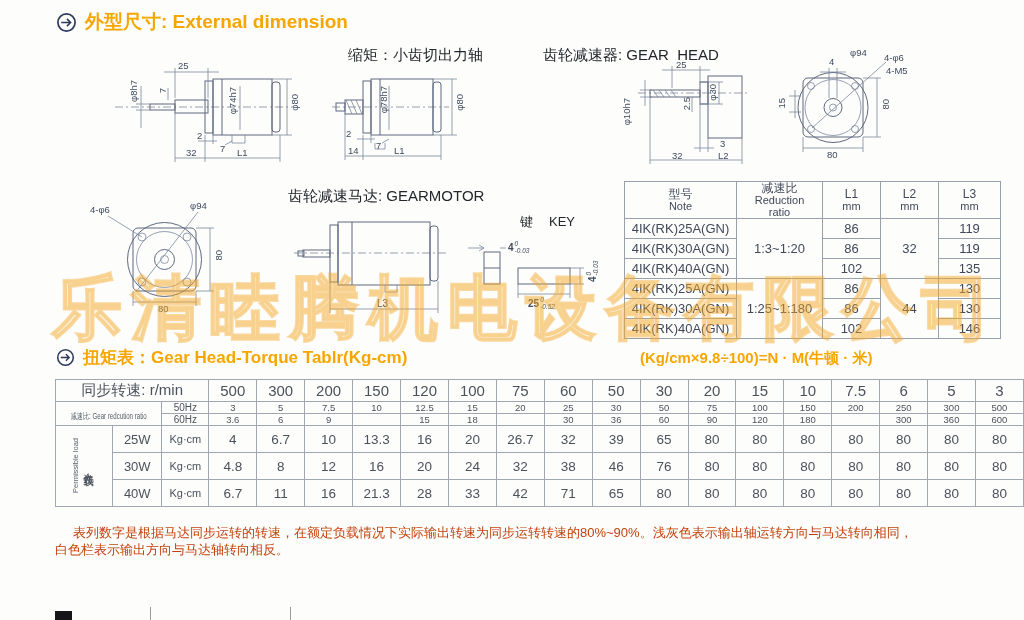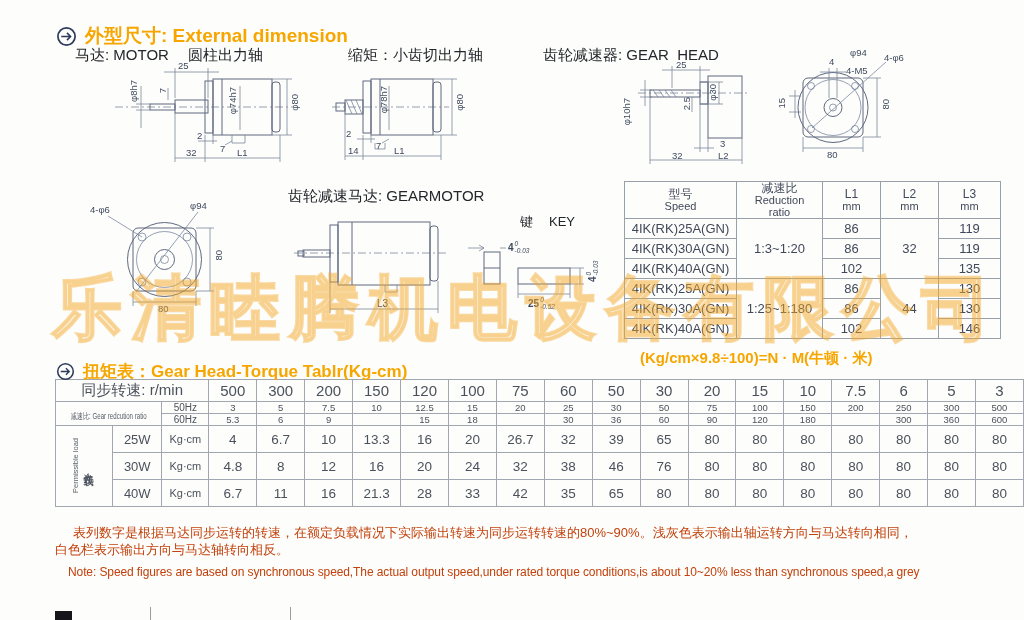--- a/index.html
+++ b/index.html
@@ -1,19 +1,19 @@
 <!DOCTYPE html>
 <html><head>
 <meta charset="utf-8">
 <style>
   html,body{margin:0;padding:0;background:#e9e9e7;}
   .page{position:relative;width:1024px;height:620px;background:#fdfdfb;overflow:hidden;
         font-family:"Liberation Sans","DejaVu Sans",sans-serif;color:#3a4048;}
   
-  .sec-head{position:absolute;display:flex;align-items:center;gap:8px;z-index:4;margin-top:14px;}
+  .sec-head{position:absolute;display:flex;align-items:center;gap:8px;z-index:4;}
   .sec-title{font-size:19px;font-weight:bold;color:#f7a600;white-space:nowrap;}
   .sec-title.small{font-size:17px;}
   .formula{position:absolute;font-size:15px;font-weight:bold;color:#f7a600;white-space:nowrap;z-index:4;}
   .icon-circ{width:21px;height:21px;flex:0 0 21px;}
   
   .draw-label{position:absolute;font-size:15px;color:#23262b;white-space:nowrap;z-index:3;}
   .dim{position:absolute;font-size:9.5px;color:#3e4a5e;white-space:nowrap;z-index:3;line-height:10px;}
   .vdim{writing-mode:vertical-rl;transform:rotate(180deg);}
   .rot90{transform:rotate(-90deg);transform-origin:left top;}
   .linework{position:absolute;left:0;top:0;z-index:1;}
@@ -67,21 +67,20 @@
 <div class="page">
 
   <div class="sec-head" style="left:56px;top:9px;">
     <svg class="icon-circ" viewBox="0 0 22 22">
       <circle cx="11" cy="11" r="9" fill="none" stroke="#2e3a5c" stroke-width="1.8"></circle>
       <path d="M5.5 11h9.5M11.5 7.2l3.8 3.8-3.8 3.8" fill="none" stroke="#2e3a5c" stroke-width="1.6"></path>
     </svg>
     <span class="sec-title">外型尺寸: External dimension</span>
   </div>
 
-  <span class="draw-label" style="left:75px;top:46px;">马达: MOTOR　 圆柱出力轴</span>
   <span class="draw-label" style="left:348px;top:46px;">缩矩：小齿切出力轴</span>
   <span class="draw-label" style="left:543px;top:46px;">齿轮减速器: GEAR&nbsp;&nbsp;HEAD</span>
   <span class="draw-label" style="left:288px;top:187px;">齿轮减速马达: GEARMOTOR</span>
   <span class="draw-label" style="left:520px;top:213px;font-size:13px;">键</span>
   <span class="draw-label" style="left:549px;top:214px;font-size:13px;">KEY</span>
 
   <svg class="linework" width="1024" height="350" viewBox="0 0 1024 350">
 
     <g>
       <line class="cl" x1="115" y1="107" x2="294" y2="107"></line>
@@ -266,21 +265,21 @@
   <span class="dim vdim" style="left:708px;top:84px;">φ30</span>
   <span class="dim vdim" style="left:682px;top:97px;">2.5</span>
   <span class="dim vdim" style="left:622px;top:98px;">φ10h7</span>
   <span class="dim" style="left:720px;top:139px;">3</span>
   <span class="dim" style="left:672px;top:151px;">32</span>
   <span class="dim" style="left:718px;top:151px;">L2</span>
 
   <span class="dim" style="left:829px;top:57px;">4</span>
   <span class="dim" style="left:850px;top:48px;">φ94</span>
   <span class="dim" style="left:884px;top:53px;">4-φ6</span>
-  <span class="dim" style="left:846px;top:66px;">4-M5</span>
+  <span class="dim" style="left:886px;top:66px;">4-M5</span>
   <span class="dim vdim" style="left:777px;top:98px;">15</span>
   <span class="dim vdim" style="left:881px;top:99px;">80</span>
   <span class="dim" style="left:827px;top:150px;">80</span>
 
   <span class="dim" style="left:90px;top:205px;">4-φ6</span>
   <span class="dim" style="left:190px;top:201px;">φ94</span>
   <span class="dim vdim" style="left:214px;top:250px;">80</span>
   <span class="dim" style="left:158px;top:304px;">80</span>
 
   <span class="dim" style="left:377px;top:299px;font-size:10px;">L3</span>
@@ -311,21 +310,21 @@
         <col style="width:112px">
         <col style="width:86px">
         <col style="width:58px">
         <col style="width:58px">
         <col style="width:62px">
       </colgroup>
     <tbody>
         <tr class="hrow">
       <td class="hd">
             <div>型号</div>
-            <div class="en">Speed</div>
+            <div class="en">Note</div>
           </td>
       <td class="hd">
             <div>减速比</div>
             <div class="en">Reduction</div>
             <div class="en">ratio</div>
           </td>
       <td class="hd">
             <div>L1</div>
             <div class="en">mm</div>
           </td>
@@ -444,21 +443,21 @@
           <td class="hz-val">75</td>
           <td class="hz-val">100</td>
           <td class="hz-val">150</td>
           <td class="hz-val">200</td>
           <td class="hz-val">250</td>
           <td class="hz-val">300</td>
           <td class="hz-val">500</td>
         </tr>
     <tr class="r-hz">
       <td class="hz-cell">60Hz</td>
-    <td class="hz-val">5.3</td>
+    <td class="hz-val">3.6</td>
           <td class="hz-val">6</td>
           <td class="hz-val">9</td>
           <td class="hz-val"></td>
           <td class="hz-val">15</td>
           <td class="hz-val">18</td>
           <td class="hz-val"></td>
           <td class="hz-val">30</td>
           <td class="hz-val">36</td>
           <td class="hz-val">60</td>
           <td class="hz-val">90</td>
@@ -520,40 +519,39 @@
     <tr class="r-data">
       <td class="w-cell">40W</td>
       <td class="unit-cell">Kg·cm</td>
     <td class="data-val">6.7</td>
           <td class="data-val">11</td>
           <td class="data-val">16</td>
           <td class="data-val">21.3</td>
           <td class="data-val">28</td>
           <td class="data-val">33</td>
           <td class="data-val">42</td>
-          <td class="data-val">35</td>
+          <td class="data-val">71</td>
           <td class="data-val">65</td>
           <td class="data-val">80</td>
           <td class="data-val">80</td>
           <td class="data-val">80</td>
           <td class="data-val">80</td>
           <td class="data-val">80</td>
           <td class="data-val">80</td>
           <td class="data-val">80</td>
           <td class="data-val">80</td>
         </tr>
   </tbody>
     </table>
 
   <div class="note note-zh" style="left:55px;top:524px;width:958px;">
     <div class="indent1">表列数字是根据马达同步运转的转速，在额定负载情况下实际输出转速为同步运转转速的80%~90%。浅灰色表示输出轴运转方向与马达转向相同，</div>
     <div>白色栏表示输出方向与马达轴转向相反。</div>
   </div>
   <div class="note note-en" style="left:52px;top:566px;width:962px;">
-    <div class="indent2">Note: Speed figures are based on synchronous speed,The actual output speed,under rated torque conditions,is about 10~20% less than synchronous speed,a grey</div>
   </div>
 
   <div class="watermark">乐清睦腾机电设备有限公司</div>
 
   <div class="page-artifact" style="left:55px;top:611px;width:17px;height:9px;background:#15151a;"></div>
   <div class="page-artifact" style="left:150px;top:607px;width:1px;height:13px;background:#9a9aa0;"></div>
   <div class="page-artifact" style="left:290px;top:607px;width:1px;height:13px;background:#9a9aa0;"></div>
 
 </div>
 

